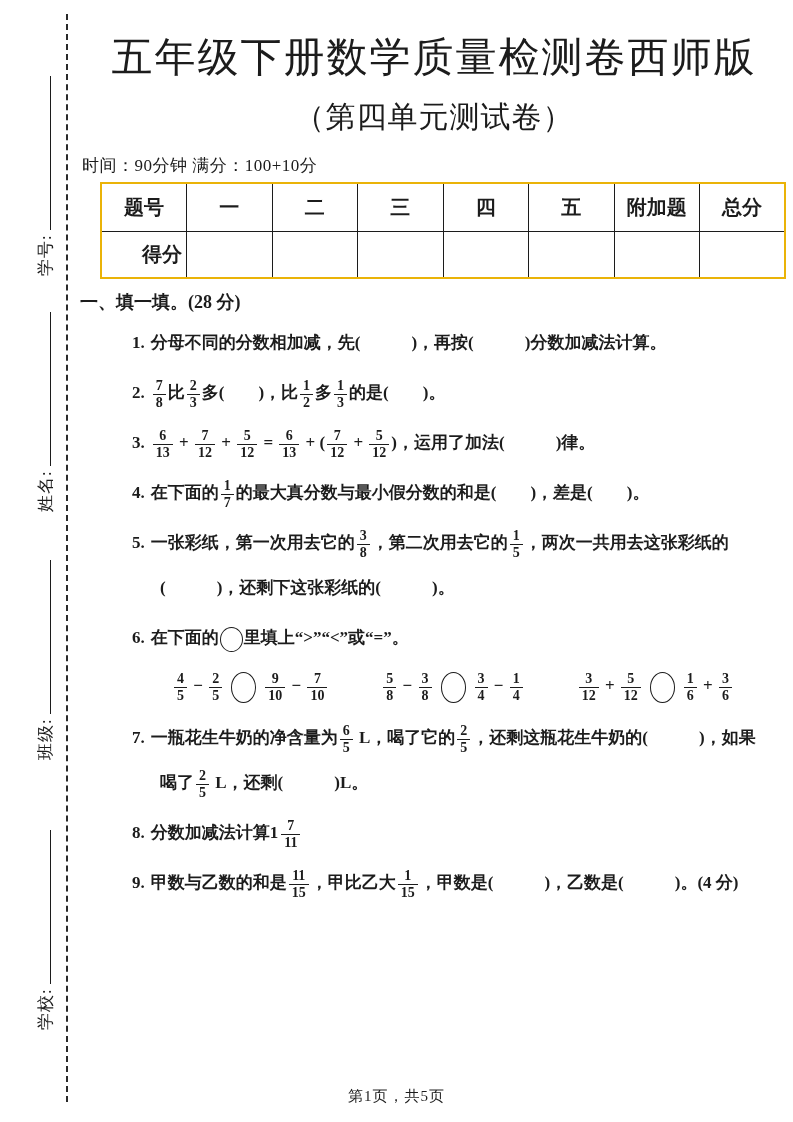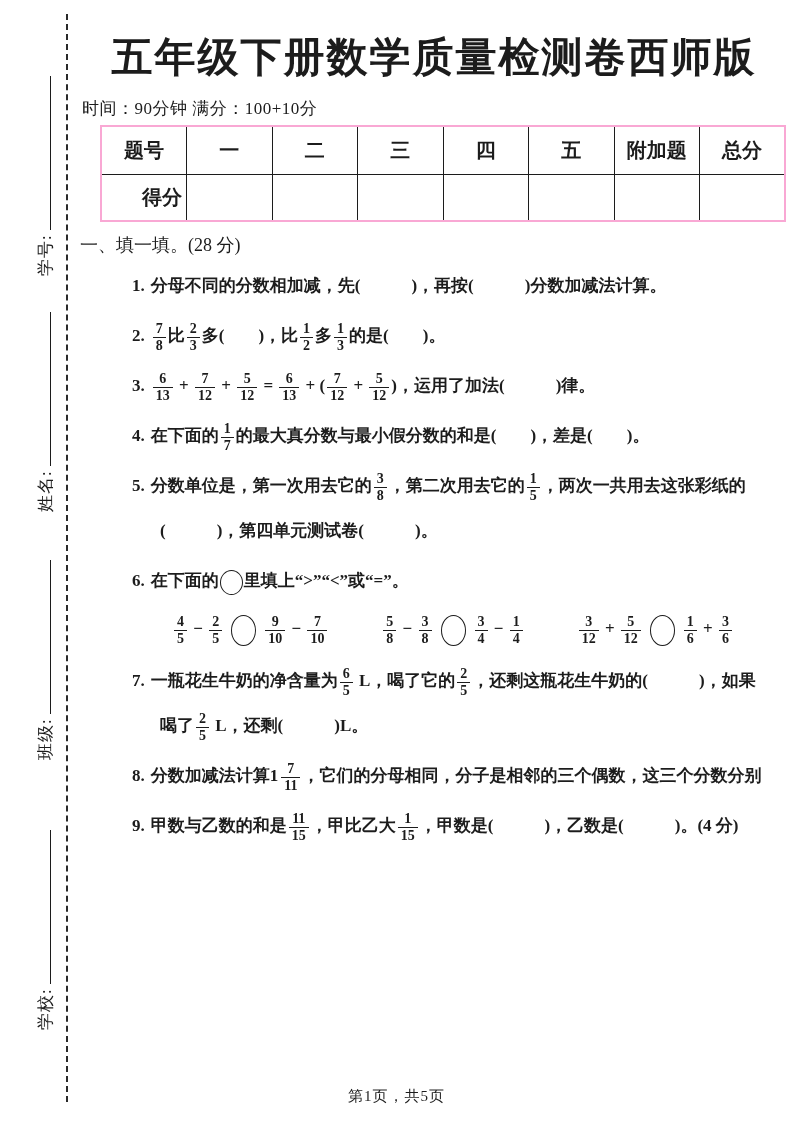--- a/index.html
+++ b/index.html
@@ -27,43 +27,43 @@
   .side-field .fld-line {
     flex: 1 1 auto; border-bottom: 1.6px solid #1c1c1c;
     height: 1.05em; margin-left: 4px;
   }
   .f1 { top: 163px; } .f2 { top: 399px; } .f3 { top: 647px; } .f4 { top: 917px; }
 
   .main { position: absolute; left: 82px; top: 0; width: 704px; }
 
   .page-title {
     margin-top: 34px; text-align: center;
-    font-size: 41px; font-weight: 700; letter-spacing: 2px; line-height: 1.15;
+    font-size: 41px; font-weight: 400; letter-spacing: 2px; line-height: 1.15;
   }
   .page-subtitle {
     margin-top: 16px; text-align: center;
     font-size: 30px; font-weight: 500; letter-spacing: 1px;
   }
   .exam-meta {
     margin-top: 16px; text-align: left;
     font-size: 17px; letter-spacing: 0.5px;
   }
   table.score-table {
     border-collapse: collapse; table-layout: fixed;
     margin: 5px 0 0 18px; width: 686px;
-    border: 2px solid #f9a8d4;
+    border: 2px solid #eab308;
   }
   table.score-table td {
     border: 1.2px solid #1c1c1c; text-align: center;
     font-size: 20px; font-weight: 600; padding: 0;
   }
   table.score-table tr.hdr td { height: 47px; }
   table.score-table tr.scr td { height: 45px; padding-left: 36px; }
 
-  .section-title { margin: 11px 0 6px -2px; font-size: 18px; font-weight: normal; }
+  .section-title { margin: 11px 0 6px -2px; font-size: 18px; font-weight: bold; }
 
   .questions { padding-left: 25px; font-size: 17px; }
   .q { padding-left: 53px; text-indent: -28px; line-height: 45px; margin-bottom: 5px; font-weight: bold; }
   .q-num { padding-right: 6px; }
 
   .frac {
     display: inline-block; vertical-align: middle; text-align: center;
     font-size: 14px; line-height: 1.12; margin: 0 2px; text-indent: 0;
   }
   .frac .num { display: block; border-bottom: 1.2px solid #1c1c1c; padding: 0 3px; }
@@ -109,20 +109,21 @@
     <span class="fld-line"></span>
   </div>
   <div class="side-field f4">
     <span class="fld-label">学校:</span>
     <span class="fld-line"></span>
   </div>
 
   <div class="main">
 
     <div class="page-title">五年级下册数学质量检测卷西师版</div>
+    <div class="page-subtitle">（第四单元测试卷）</div>
     <div class="exam-meta">时间：90分钟  满分：100+10分</div>
 
     <table class="score-table">
       <tbody>
         <tr class="hdr">
             <td>题号</td>
             <td>一</td>
             <td>二</td>
             <td>三</td>
             <td>四</td>
@@ -143,28 +144,28 @@
       </tbody>
     </table>
 
     <div class="section-title">一、填一填。(28 分)</div>
 
     <div class="questions">
         <div class="q"><span class="q-num">1.</span><span><span>分母不同的分数相加减，先(　　　)，再按(　　　)分数加减法计算。</span></span></div>
         <div class="q"><span class="q-num">2.</span><span><span class="frac"><span class="num">7</span><span class="den">8</span></span><span>比</span><span class="frac"><span class="num">2</span><span class="den">3</span></span><span>多(　　)，比</span><span class="frac"><span class="num">1</span><span class="den">2</span></span><span>多</span><span class="frac"><span class="num">1</span><span class="den">3</span></span><span>的是(　　)。</span></span></div>
         <div class="q"><span class="q-num">3.</span><span><span class="frac"><span class="num">6</span><span class="den">13</span></span><span> + </span><span class="frac"><span class="num">7</span><span class="den">12</span></span><span> + </span><span class="frac"><span class="num">5</span><span class="den">12</span></span><span> = </span><span class="frac"><span class="num">6</span><span class="den">13</span></span><span> + (</span><span class="frac"><span class="num">7</span><span class="den">12</span></span><span> + </span><span class="frac"><span class="num">5</span><span class="den">12</span></span><span>)，运用了加法(　　　)律。</span></span></div>
         <div class="q"><span class="q-num">4.</span><span><span>在下面的</span><span class="frac"><span class="num">1</span><span class="den">7</span></span><span>的最大真分数与最小假分数的和是(　　)，差是(　　)。</span></span></div>
-        <div class="q"><span class="q-num">5.</span><span><span>分数单位是，第一次用去它的</span><span class="frac"><span class="num">3</span><span class="den">8</span></span><span>，第二次用去它的</span><span class="frac"><span class="num">1</span><span class="den">5</span></span><span>，两次一共用去这张彩纸的</span><br><span>(　　　)，第四单元测试卷(　　　)。</span></span></div>
+        <div class="q"><span class="q-num">5.</span><span><span>一张彩纸，第一次用去它的</span><span class="frac"><span class="num">3</span><span class="den">8</span></span><span>，第二次用去它的</span><span class="frac"><span class="num">1</span><span class="den">5</span></span><span>，两次一共用去这张彩纸的</span><br><span>(　　　)，还剩下这张彩纸的(　　　)。</span></span></div>
         <div class="q"><span class="q-num">6.</span><span><span>在下面的</span><span class="circle small"></span><span>里填上“&gt;”“&lt;”或“=”。</span></span><div class="compare-row">
             <span class="compare-item"><span class="frac"><span class="num">4</span><span class="den">5</span></span><span> − </span><span class="frac"><span class="num">2</span><span class="den">5</span></span><span class="circle big"></span><span class="frac"><span class="num">9</span><span class="den">10</span></span><span> − </span><span class="frac"><span class="num">7</span><span class="den">10</span></span></span>
             <span class="compare-item"><span class="frac"><span class="num">5</span><span class="den">8</span></span><span> − </span><span class="frac"><span class="num">3</span><span class="den">8</span></span><span class="circle big"></span><span class="frac"><span class="num">3</span><span class="den">4</span></span><span> − </span><span class="frac"><span class="num">1</span><span class="den">4</span></span></span>
             <span class="compare-item"><span class="frac"><span class="num">3</span><span class="den">12</span></span><span> + </span><span class="frac"><span class="num">5</span><span class="den">12</span></span><span class="circle big"></span><span class="frac"><span class="num">1</span><span class="den">6</span></span><span> + </span><span class="frac"><span class="num">3</span><span class="den">6</span></span></span>
           </div></div>
         <div class="q"><span class="q-num">7.</span><span><span>一瓶花生牛奶的净含量为</span><span class="frac"><span class="num">6</span><span class="den">5</span></span><span> L，喝了它的</span><span class="frac"><span class="num">2</span><span class="den">5</span></span><span>，还剩这瓶花生牛奶的(　　　)，如果</span><br><span>喝了</span><span class="frac"><span class="num">2</span><span class="den">5</span></span><span> L，还剩(　　　)L。</span></span></div>
-        <div class="q"><span class="q-num">8.</span><span><span>分数加减法计算</span><span class="whole">1</span><span class="frac"><span class="num">7</span><span class="den">11</span></span><span>，它们的分母相同，分子是相邻的三个偶数，这三个分数分别</span><br></span></div>
+        <div class="q"><span class="q-num">8.</span><span><span>分数加减法计算</span><span class="whole">1</span><span class="frac"><span class="num">7</span><span class="den">11</span></span><br></span></div>
         <div class="q"><span class="q-num">9.</span><span><span>甲数与乙数的和是</span><span class="frac"><span class="num">11</span><span class="den">15</span></span><span>，甲比乙大</span><span class="frac"><span class="num">1</span><span class="den">15</span></span><span>，甲数是(　　　)，乙数是(　　　)。(4 分)</span></span></div>
       </div>
 
   </div>
 
   <div class="page-footer">第1页，共5页</div>
 
 </div>
 
 </body></html>

